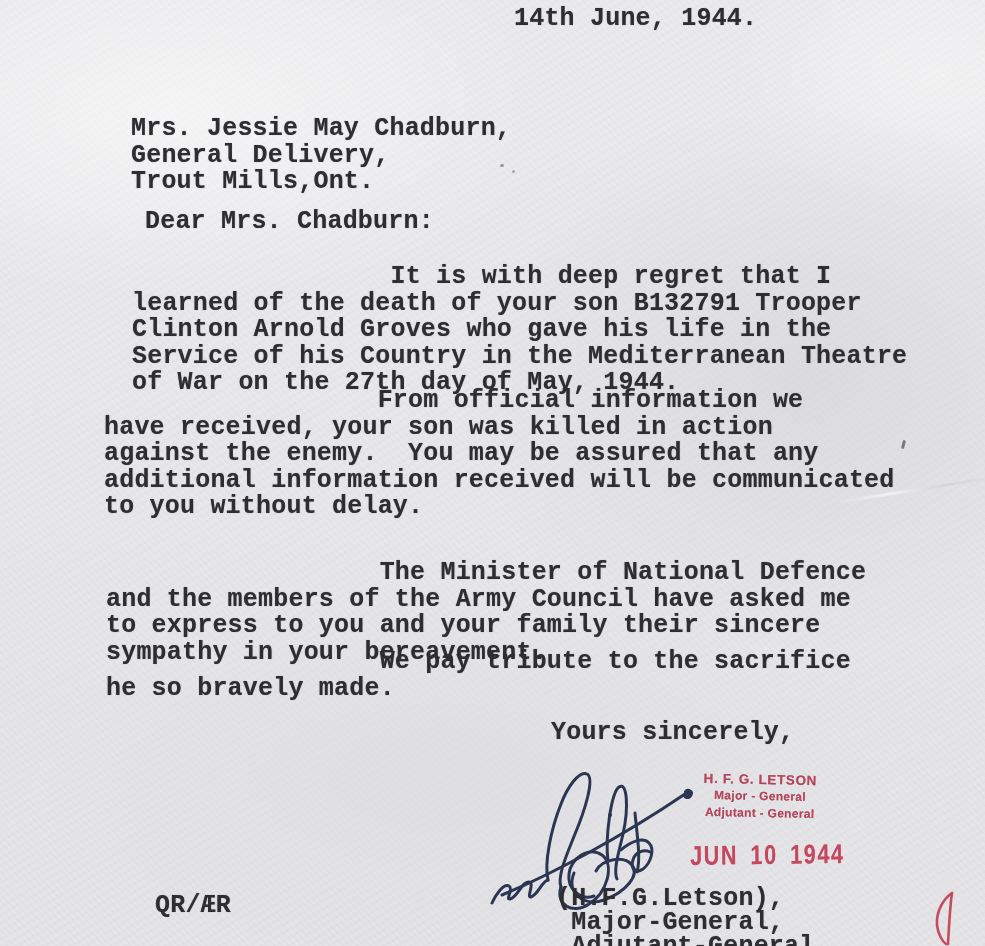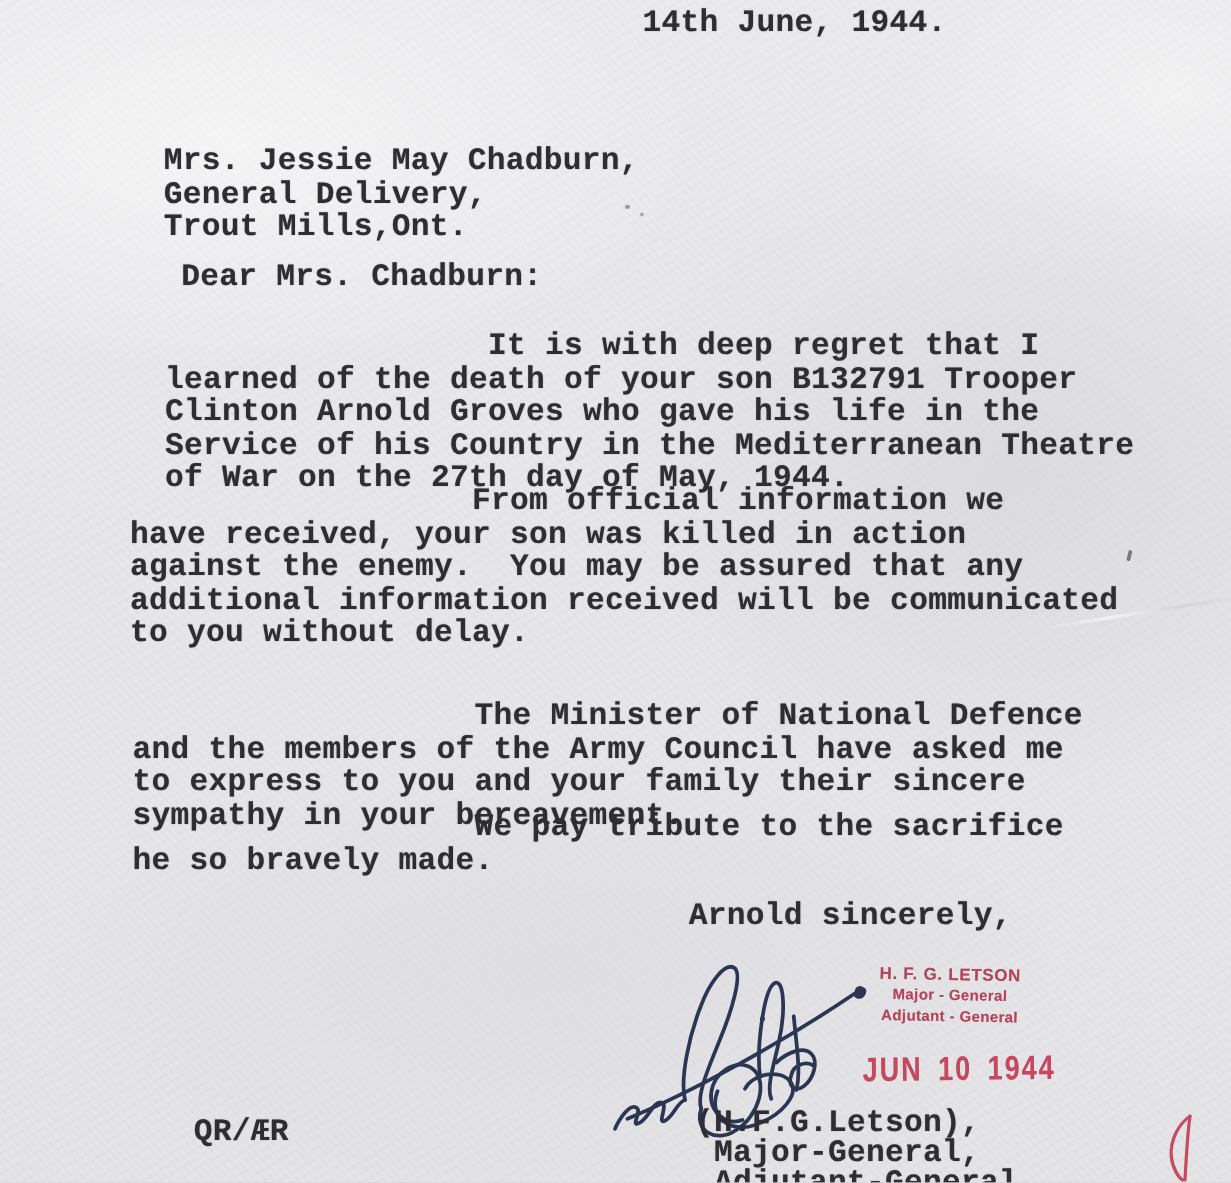--- a/index.html
+++ b/index.html
@@ -78,21 +78,21 @@
 against the enemy.  You may be assured that any
 additional information received will be communicated
 to you without delay.</div>
   <div class="typed para-3">                  The Minister of National Defence
 and the members of the Army Council have asked me
 to express to you and your family their sincere
 sympathy in your bereavement.</div>
   <div class="typed para-4">                  We pay tribute to the sacrifice
 he so bravely made.</div>
 
-  <div class="typed closing">Arnold sincerely,</div>
+  <div class="typed closing">Yours sincerely,</div>
 
   <svg class="sig-svg" width="230" height="175" viewBox="0 0 230 175" fill="none" stroke="#1d2847" stroke-width="3" stroke-linecap="round" opacity="0.92">
     <path d="M4,150 C8,141 16,130 21,133 C26,136 17,147 22,146 C30,144 34,128 41,129 C47,130 38,145 43,144 C50,142 54,128 60,127"></path>
     <path d="M60,127 C56,110 63,76 73,51 C79,35 91,17 99,21 C107,25 97,57 87,81 C79,101 69,123 73,134"></path>
     <path d="M73,134 C67,152 85,162 101,151 C119,140 127,112 114,102 C101,93 83,105 81,121 C79,136 93,148 106,143"></path>
     <path d="M86,120 C78,140 96,154 116,147 C138,139 152,122 144,112 C136,102 114,106 108,118"></path>
     <path d="M120,108 C117,85 123,40 131,34 C139,28 141,54 135,81 C131,99 125,117 129,126"></path>
     <path d="M147,60 C149,82 153,105 149,119"></path>
     <path d="M133,97 C143,88 155,84 161,90 C167,96 163,110 155,116 C148,121 142,116 145,107 C147,99 156,96 162,99"></path>
     <path d="M14,142 C62,122 132,85 197,41 C201,38 205,37 203,42 C201,46 195,45 197,41"></path>

